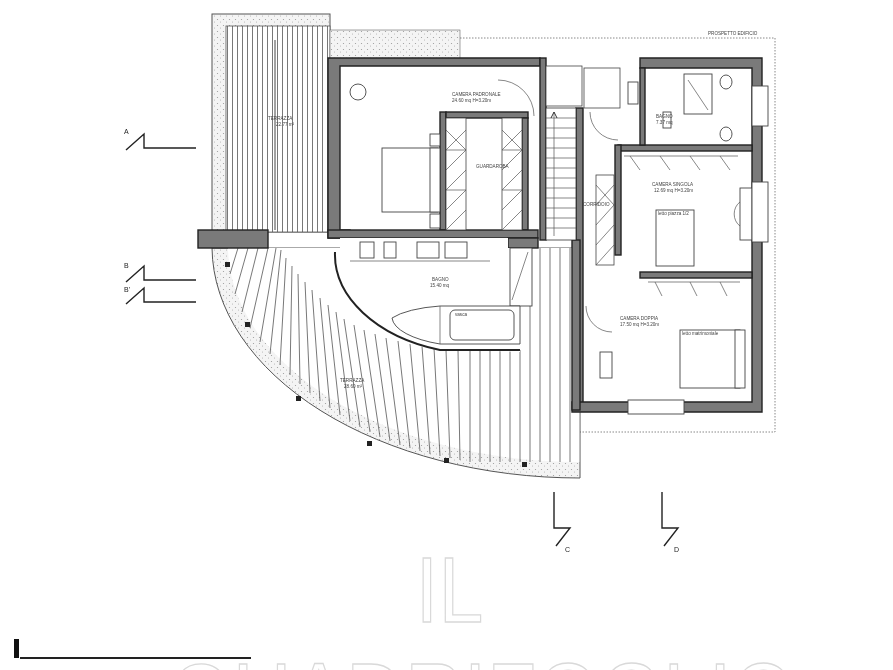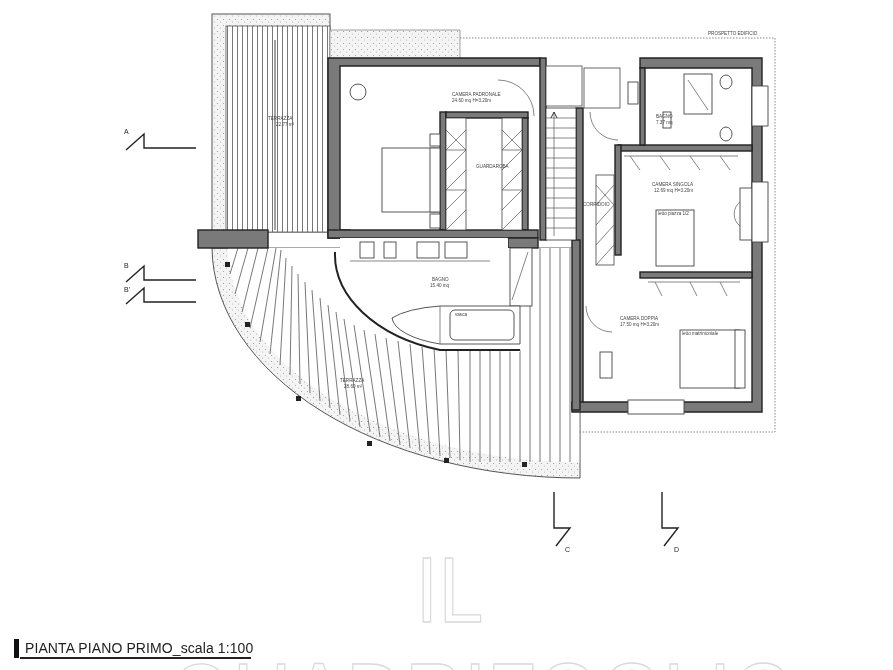--- a/index.html
+++ b/index.html
@@ -275,15 +275,14 @@
   <g>
     <path d="M662,492 L662,528 L678,528 L664,546" fill="none" stroke="#222" stroke-width="1.4"></path>
     <text x="674" y="552" class="sec">D</text>
   </g>
 </svg>
 
 <div class="watermark">IL QUADRIFOGLIO</div>
 
 <div class="title-bar">
   <div class="title-mark"></div>
-  <span class="title-text">PIANTA PIANO PRIMO_scala 1:100</span>
 </div>
 <div class="title-rule"></div>
 
 </body></html>

